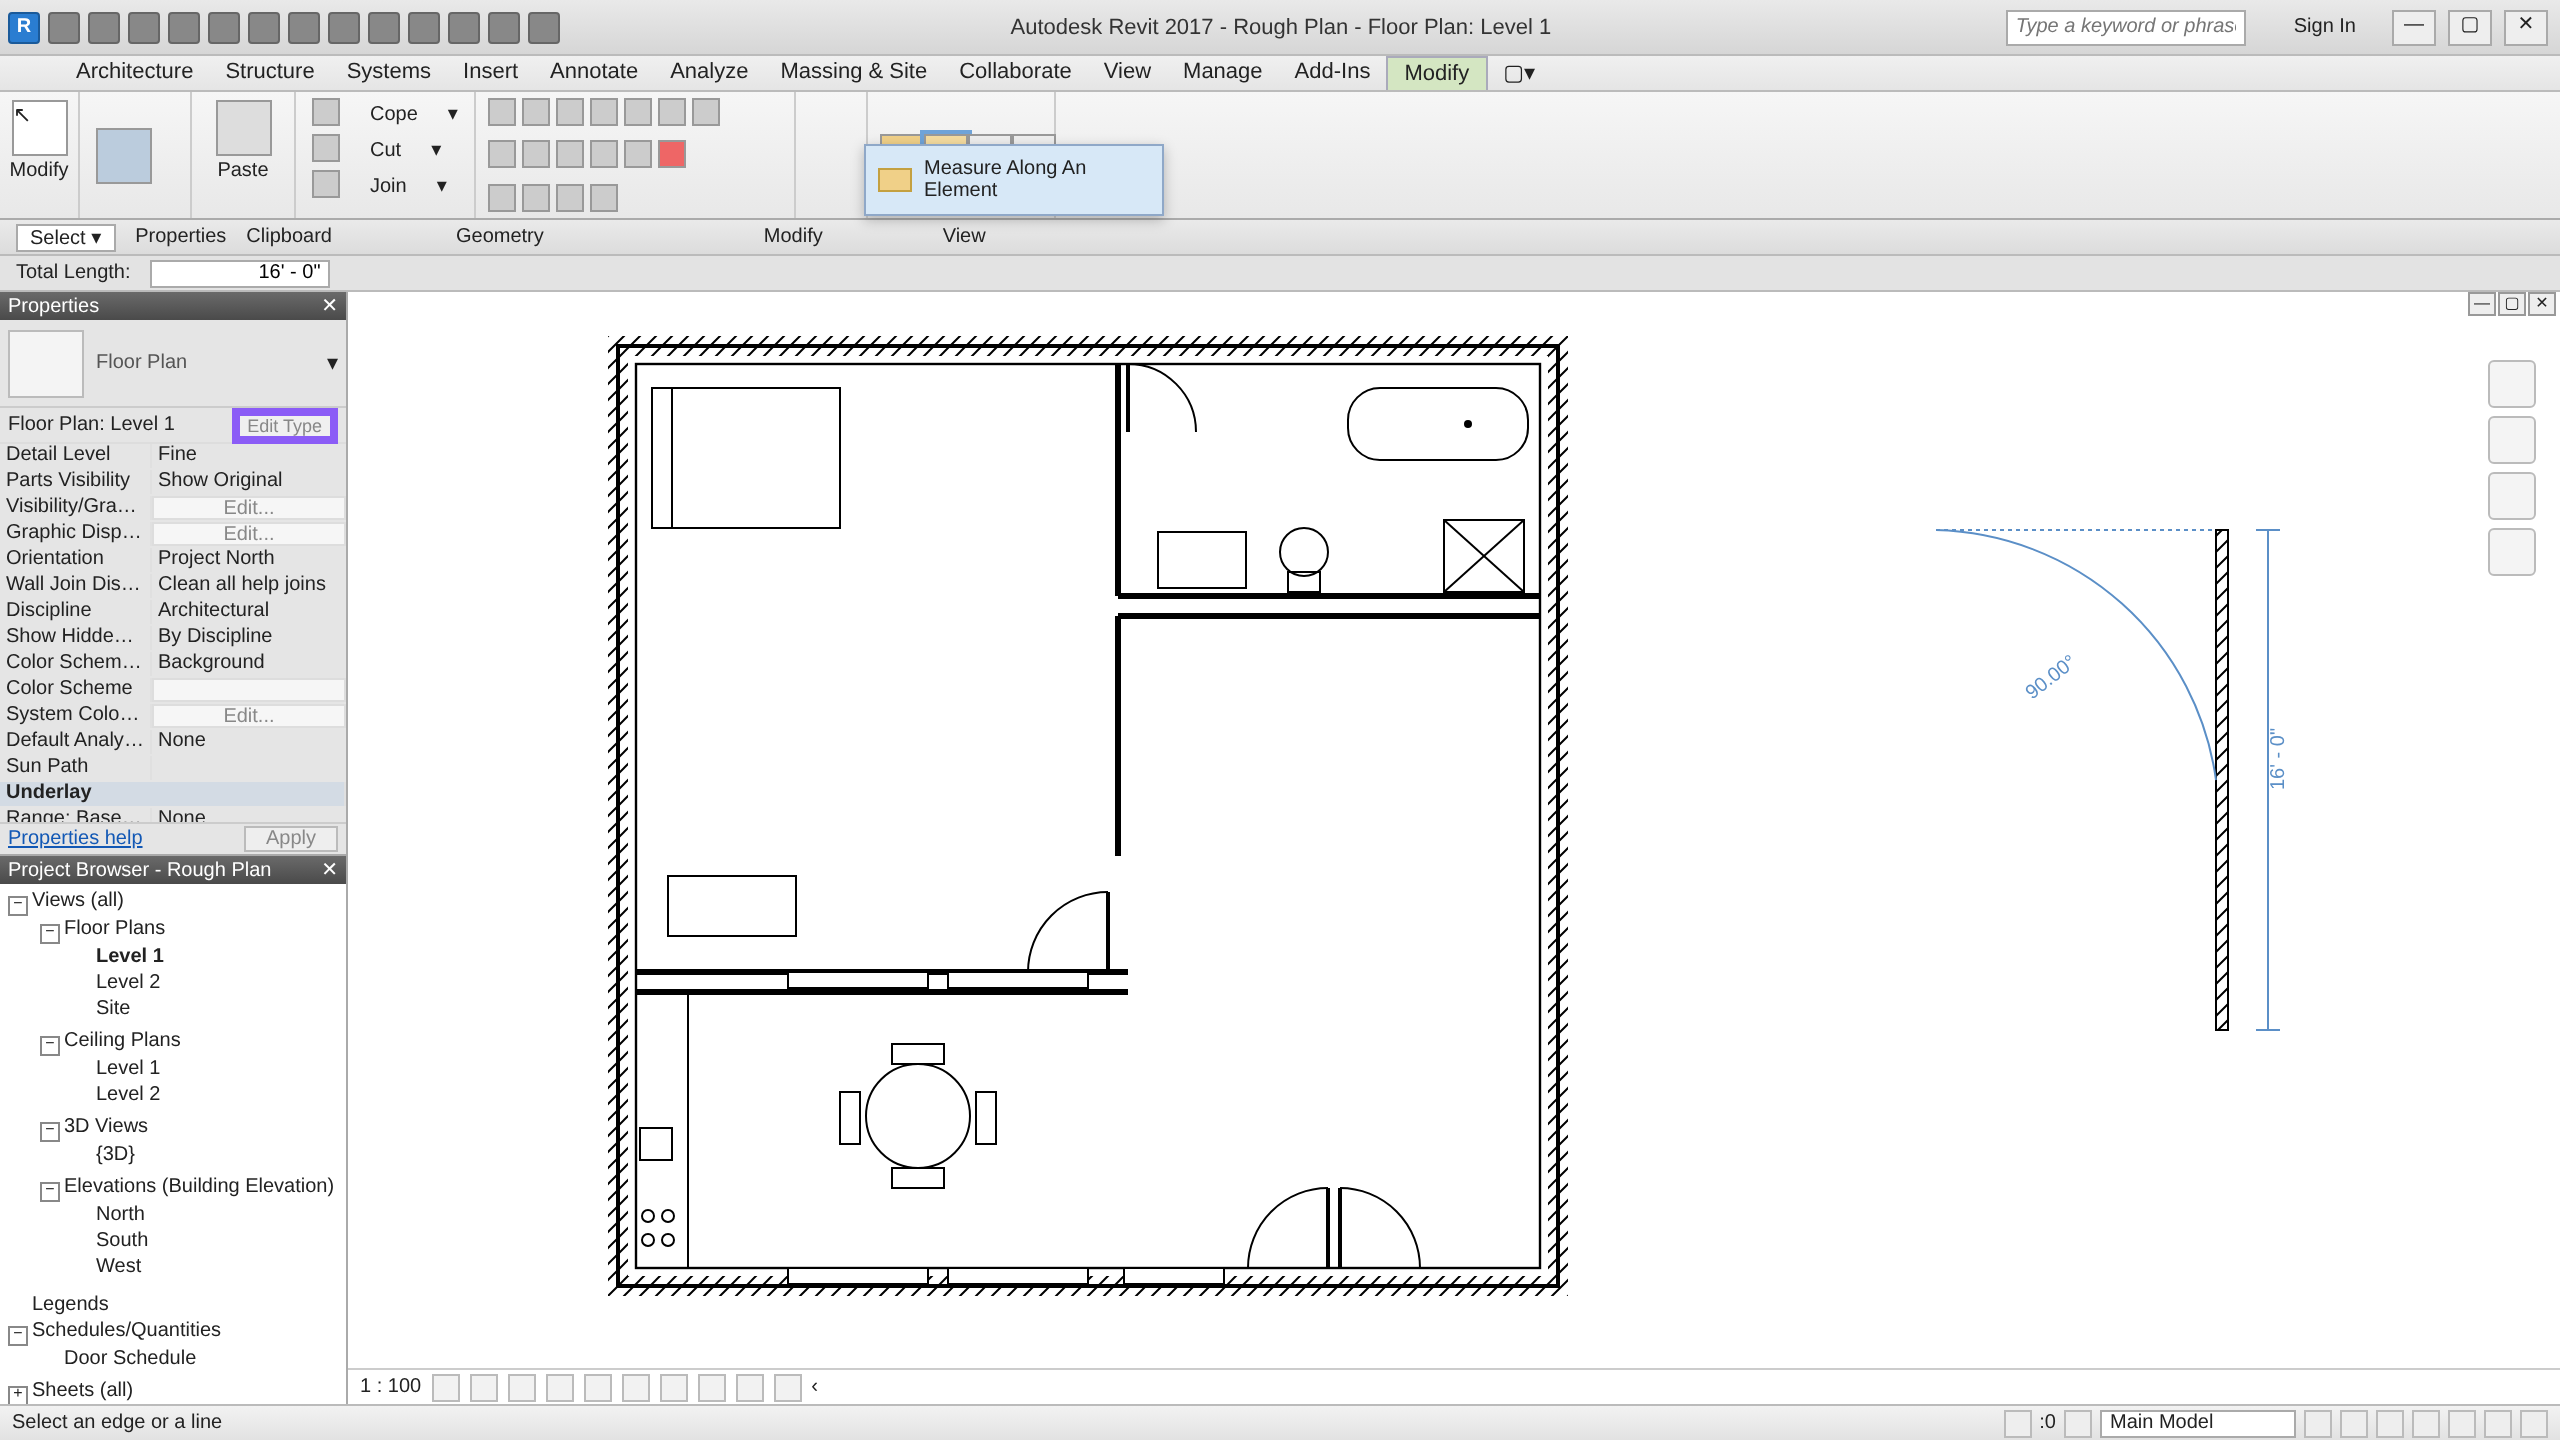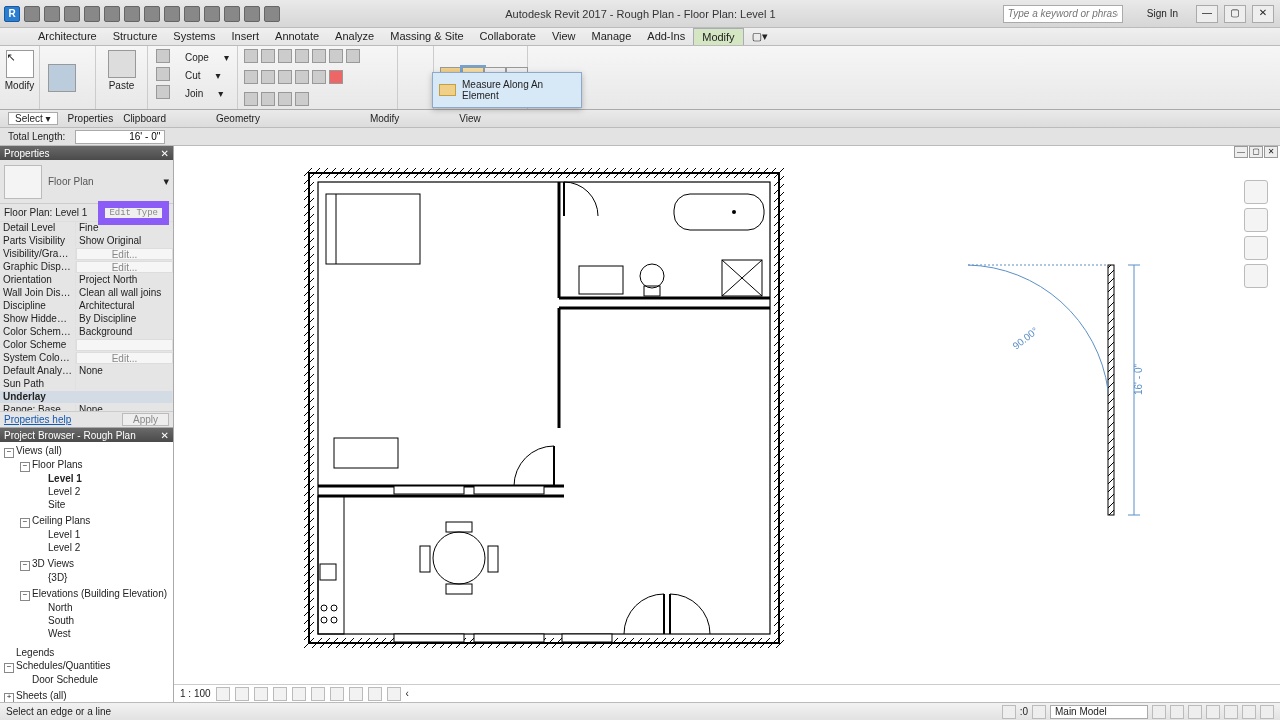--- a/index.html
+++ b/index.html
@@ -31,21 +31,21 @@
 .optbar input { width: 90px; height: 14px; border: 1px solid #aaa; text-align: right; padding: 0 4px; font-size: 10px; }
 .workspace { display: flex; height: 556px; }
 .left { width: 174px; display: flex; flex-direction: column; border-right: 1px solid #aaa; }
 .palette-hdr { height: 14px; background: linear-gradient(#6a6a6a,#4a4a4a); color: #fff; font-size: 10px; padding: 0 4px; display: flex; align-items: center; justify-content: space-between; }
 .palette-hdr .x { cursor: default; }
 .props-body { flex: 0 0 268px; overflow: hidden; background: #e5e5e5; display: flex; flex-direction: column; border-bottom: 1px solid #aaa; }
 .type-sel { height: 44px; display: flex; align-items: center; gap: 6px; padding: 4px; border-bottom: 1px solid #ccc; }
 .type-sel .thumb { width: 38px; height: 34px; border: 1px solid #bbb; background: #f4f4f4; }
 .type-sel .tname { flex: 1; font-size: 10px; color: #555; }
 .inst-row { height: 18px; display: flex; align-items: center; justify-content: space-between; padding: 0 4px; border-bottom: 1px solid #ddd; font-size: 10px; }
-.inst-row .editbtn { border: 7px solid #8b5cf6; background: #f0f0f0; padding: 0 4px; font-size: 9px; color: #888; font-family: Liberation Mono, monospace; }
+.inst-row .editbtn { border: 4px solid #8b5cf6; background: #f0f0f0; padding: 0 4px; font-size: 9px; color: #888; }
 .prop-grid { flex: 1; overflow: auto; }
 .prop-row { display: flex; font-size: 10px; border-bottom: 1px solid #e5e5e5; height: 13px; }
 .prop-row.hdr { background: #d3dbe4; font-weight: bold; }
 .prop-row .k { width: 76px; padding: 0 3px; border-right: 1px solid #e0e0e0; overflow: hidden; white-space: nowrap; text-overflow: ellipsis; }
 .prop-row .v { flex: 1; padding: 0 3px; overflow: hidden; white-space: nowrap; }
 .prop-row .v.btn { text-align: center; background: #f6f6f6; color: #888; border: 1px solid #ddd; }
 .prop-foot { height: 16px; display: flex; justify-content: space-between; align-items: center; padding: 0 4px; border-top: 1px solid #ccc; font-size: 10px; }
 .prop-foot .help { color: #1258b5; text-decoration: underline; }
 .prop-foot .apply { border: 1px solid #bbb; background: #eee; padding: 0 10px; color: #888; }
 .browser-body { flex: 1; overflow: auto; background: #fff; font-size: 10px; }
@@ -204,21 +204,21 @@
         <div class="mb" style="background:#eee;"></div>
       </div>
     </div>
   </div>
 </div>
 
 <div class="subribbon">
   <span class="drop">Select ▾</span>
   <span>Properties</span>
   <span>Clipboard</span>
-  <span style="margin-left:40px;">Geometry</span>
+  <span style="margin-left:52px;">Geometry</span>
   <span style="margin-left:100px;">Modify</span>
   <span style="margin-left:50px;">View</span>
 </div>
 
 <div class="optbar">
   <span>Total Length:</span>
   <input value="16' - 0&quot;" style="">
 </div>
 
 <div class="measure-dd">
@@ -261,21 +261,21 @@
           <div class="prop-row">
             <div class="k">Graphic Display O...</div>
             <div class="v btn">Edit...</div>
           </div>
           <div class="prop-row">
             <div class="k">Orientation</div>
             <div class="v">Project North</div>
           </div>
           <div class="prop-row">
             <div class="k">Wall Join Display</div>
-            <div class="v">Clean all wall joins</div>
+            <div class="v">Clean all help joins</div>
           </div>
           <div class="prop-row">
             <div class="k">Discipline</div>
             <div class="v">Architectural</div>
           </div>
           <div class="prop-row">
             <div class="k">Show Hidden Lines</div>
             <div class="v">By Discipline</div>
           </div>
           <div class="prop-row">

